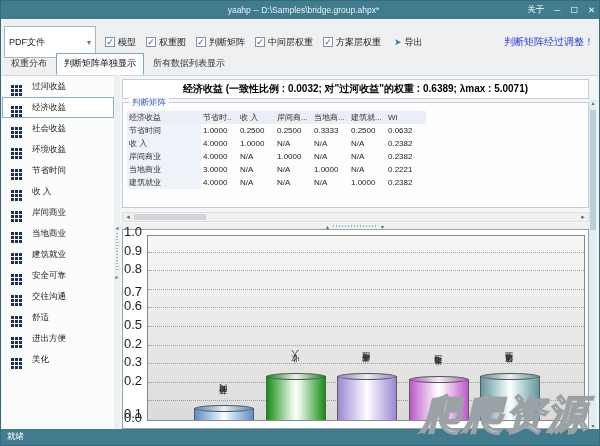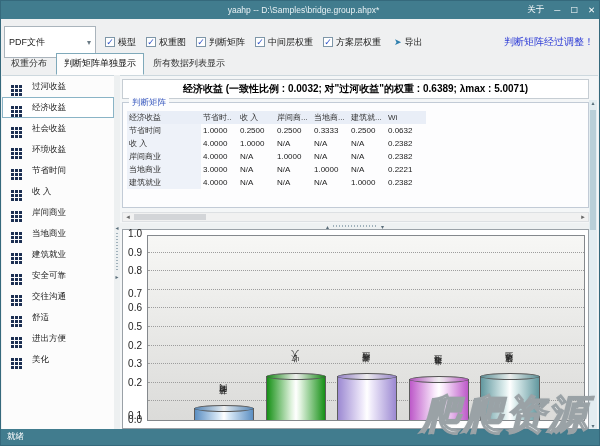--- a/index.html
+++ b/index.html
@@ -78,21 +78,21 @@
   
   .hsplit{ position:absolute; top:147px; left:0; right:8px; height:6px; background:#eef1f2;
     display:flex; align-items:center; justify-content:center; gap:4px; color:#5a6d7a; font-size:6px; }
   .hsplit .dots{ width:44px; height:2px;
     background:repeating-linear-gradient(90deg,#9fb0ba 0 1px, transparent 1px 3px); }
 
   
   .chart{ position:absolute; top:153px; left:2px; width:467px; height:200px;
     background:#fff; border:1px solid #9aa1a7; }
   .yaxis{ position:absolute; left:0; top:5px; width:21px; height:186px; }
-  .ytick{ position:absolute; right:2px; font-size:10px; color:#222; transform:translateY(4px); }
+  .ytick{ position:absolute; right:2px; font-size:13px; color:#222; transform:translateY(4px); }
   .plot{ position:absolute; left:24px; top:5px; width:438px; height:186px;
     border:1px solid #84888c; background:linear-gradient(180deg,#f7f7f5,#dbdbd9); }
   .gridline{ position:absolute; left:0; right:0; border-top:1px dotted #9d9d9d; }
   .bar{ position:absolute; bottom:0; width:60px; border:1px solid #5c5c5c; border-bottom:none; }
   .cap{ position:absolute; left:-1px; right:-1px; top:-4px; height:7px; border-radius:50%;
     border:1px solid #5c5c5c; }
   .bar-label{ position:absolute; writing-mode:vertical-rl; transform:rotate(180deg);
     font-size:8px; color:#222; letter-spacing:1px; white-space:nowrap; }
 
   

